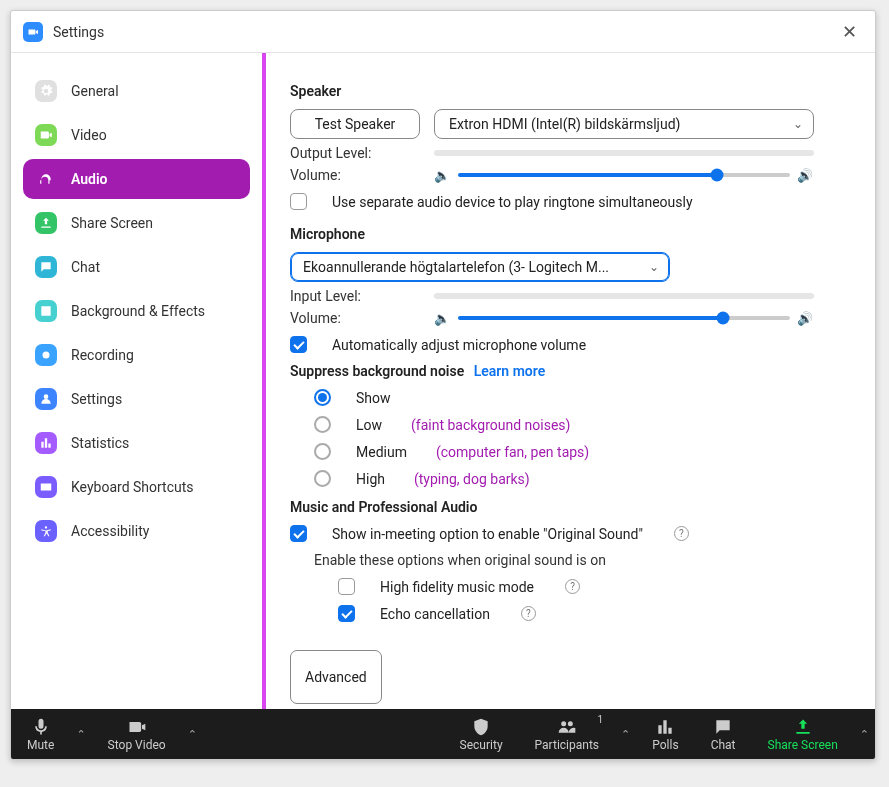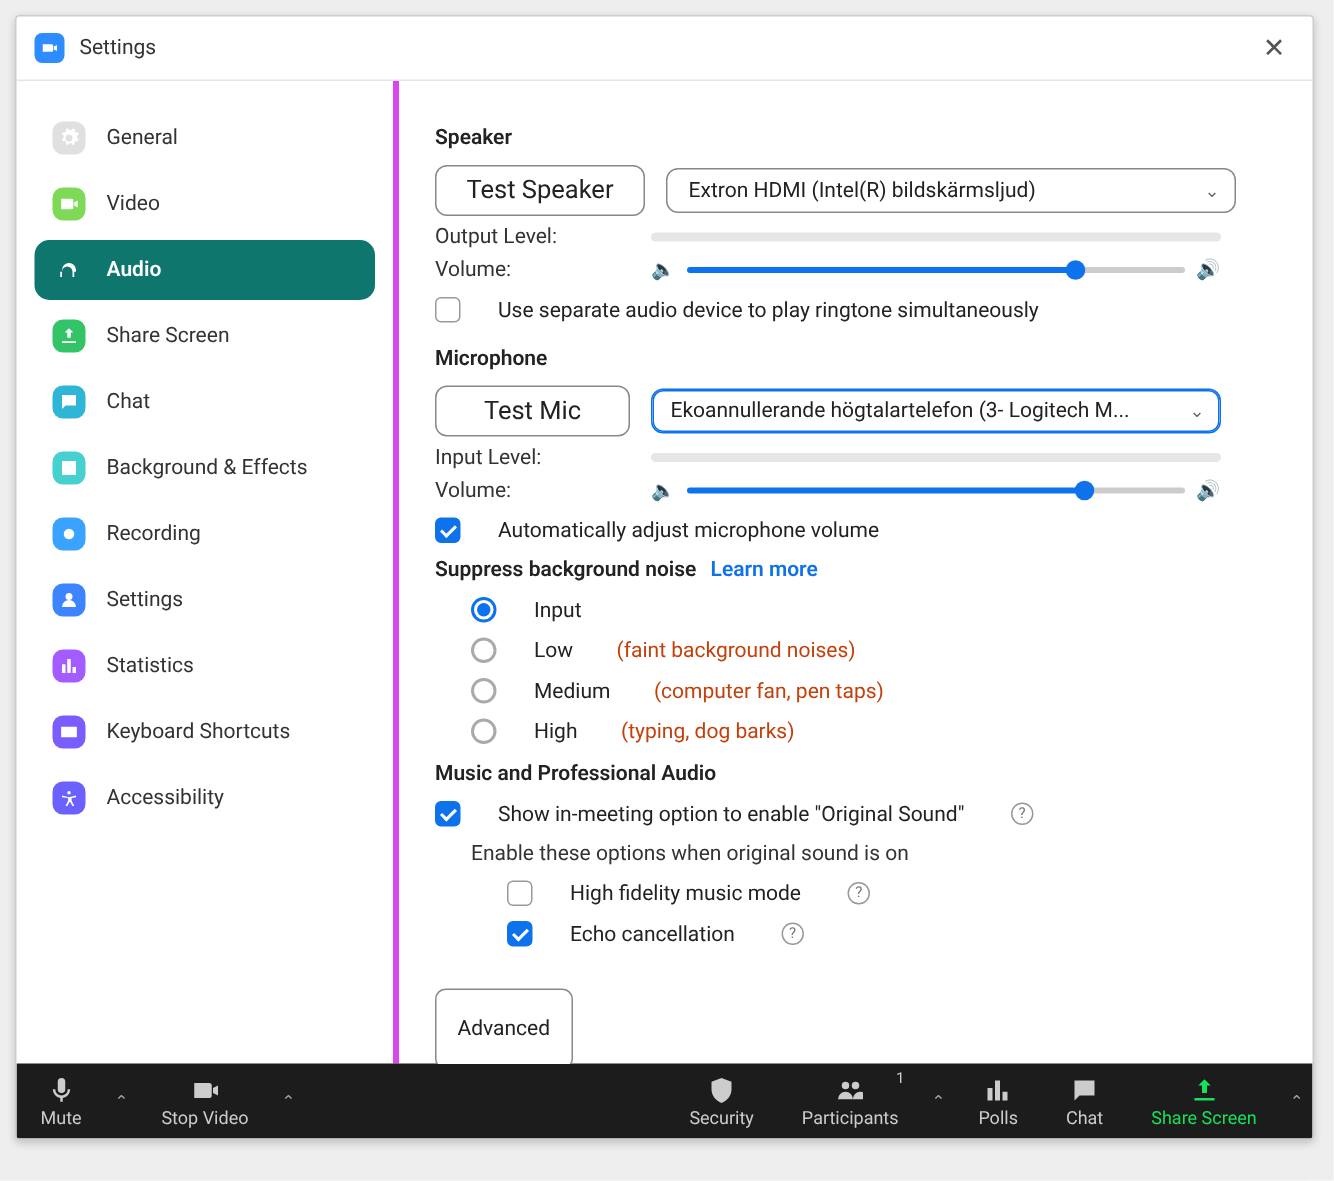--- a/index.html
+++ b/index.html
@@ -65,21 +65,21 @@
   .side-item {
     display: flex;
     align-items: center;
     gap: 14px;
     padding: 9px 12px;
     border-radius: 10px;
     cursor: pointer;
     color: #333;
   }
   .side-item.active {
-    background: #0f766e;
+    background: #a21caf;
     color: #fff;
     font-weight: 600;
   }
   .side-icon {
     width: 22px; height: 22px; border-radius: 7px;
     display: flex; align-items: center; justify-content: center;
     flex-shrink: 0;
   }
   .side-icon svg { width: 14px; height: 14px; fill: #fff; }
   
@@ -90,21 +90,21 @@
     position: relative;
   }
   .section-title { font-weight: 600; font-size: 14px; margin: 6px 0 10px; }
   .row { display: flex; align-items: center; margin: 6px 0; gap: 14px; }
   .label-col { width: 130px; color: #333; }
   .btn {
     border: 1px solid #888;
     background: #fff;
     border-radius: 8px;
     padding: 6px 20px;
-    font-size: 17px;
+    font-size: 14px;
     cursor: pointer;
     min-width: 130px;
     text-align: center;
   }
   .select {
     flex: 1;
     border: 1px solid #888;
     border-radius: 8px;
     padding: 6px 30px 6px 14px;
     font-size: 14px;
@@ -153,21 +153,21 @@
   }
   .radio {
     width: 17px; height: 17px; border-radius: 50%;
     border: 2px solid #aaa; display: flex; align-items: center; justify-content: center;
     cursor: pointer; flex-shrink: 0;
   }
   .radio.selected { border-color: #0E72ED; }
   .radio.selected::after {
     content: ""; width: 9px; height: 9px; border-radius: 50%; background: #0E72ED;
   }
-  .hint { color: #c2410c; margin-left: 4px; }
+  .hint { color: #a21caf; margin-left: 4px; }
   .link { color: #0E72ED; cursor: pointer; margin-left: 6px; }
   .help {
     width: 15px; height: 15px; border-radius: 50%; border: 1px solid #999;
     display: inline-flex; align-items: center; justify-content: center;
     font-size: 10px; color: #777; margin-left: 6px; cursor: default;
   }
   .sub-label { margin: 8px 0 6px 24px; color: #333; }
   .adv-btn {
     display: inline-block; margin: 18px 0 12px;
     border: 1px solid #888; border-radius: 7px;
@@ -336,21 +336,20 @@
           </span>
         </div>
         <div class="chk-row">
           <span class="chk"></span>
           <span>Use separate audio device to play ringtone simultaneously</span>
         </div>
 
         
         <div class="section-title" style="margin-top:16px">Microphone</div>
         <div class="row">
-          <span class="btn">Test Mic</span>
           <span class="select focused">
             <span>Ekoannullerande högtalartelefon (3- Logitech M...</span>
             <span class="chev">⌄</span>
           </span>
         </div>
         <div class="row">
           <span class="label-col">Input Level:</span>
           <span class="level-bar"></span>
         </div>
         <div class="row">
@@ -368,21 +367,21 @@
           <span>Automatically adjust microphone volume</span>
         </div>
 
         
         <div class="section-title" style="margin-top:6px">
           <span>Suppress background noise</span>
           <span class="link">Learn more</span>
         </div>
         <div class="chk-row indent">
           <span class="radio selected"></span>
-          <span>Input</span>
+          <span>Show</span>
         </div>
         <div class="chk-row indent">
           <span class="radio"></span>
           <span>Low</span>
           <span class="hint">(faint background noises)</span>
         </div>
         <div class="chk-row indent">
           <span class="radio"></span>
           <span>Medium</span>
           <span class="hint">(computer fan, pen taps)</span>

